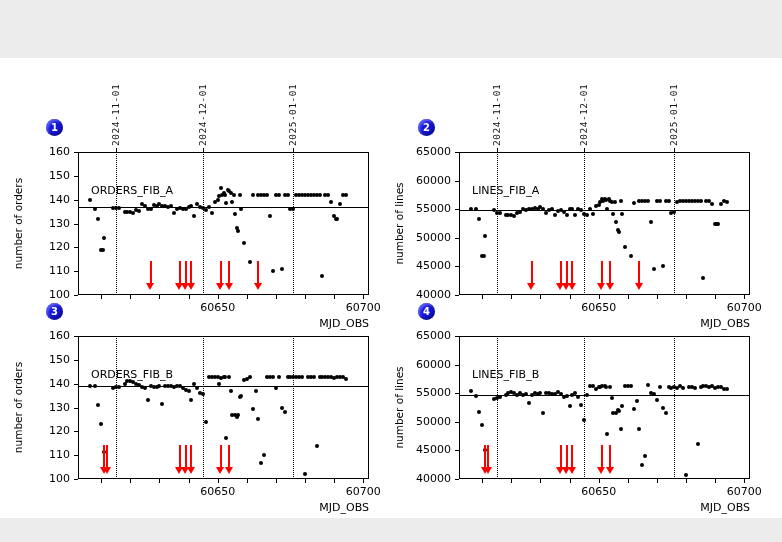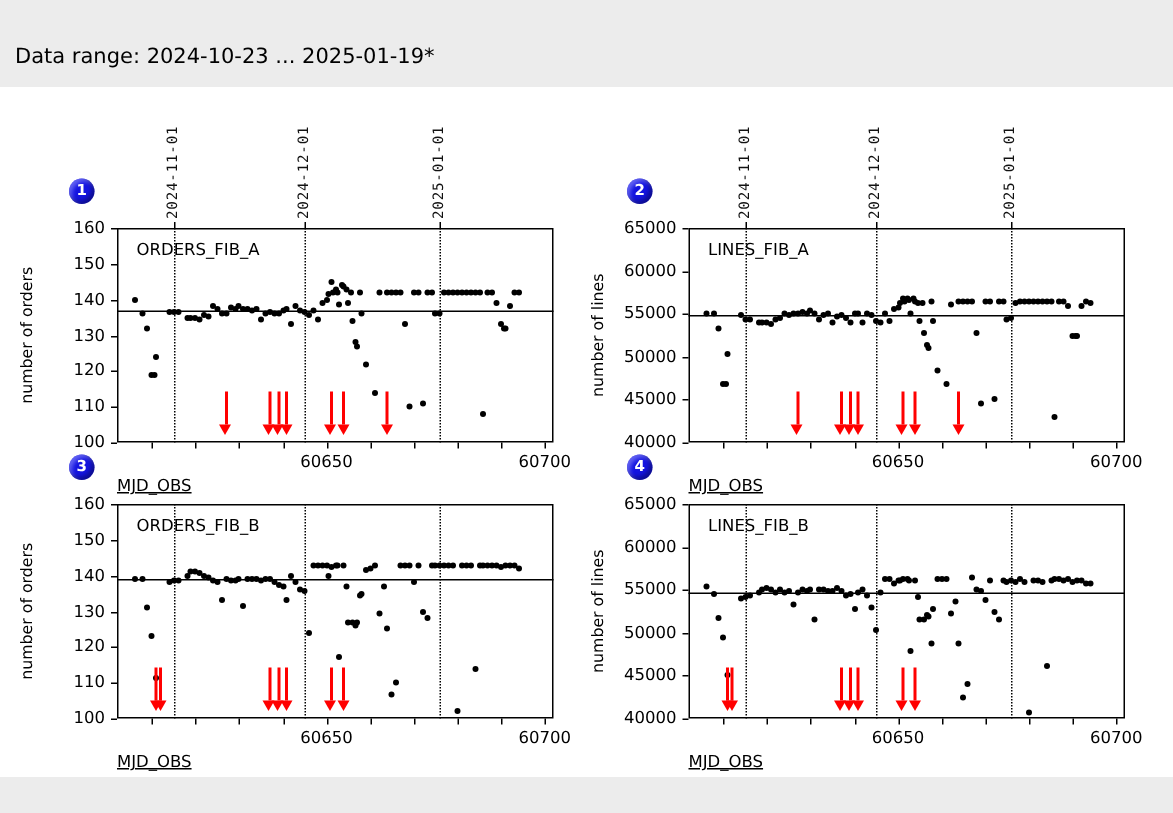--- a/index.html
+++ b/index.html
@@ -26,26 +26,26 @@
   .panel{position:absolute;}
   .plotbox{
     position:absolute;border:1px solid #000;background:#fff;box-sizing:border-box;
   }
   .ylabel{
     position:absolute;
     transform:rotate(-90deg);
     transform-origin:left top;
     font-size:10.5px;color:#000;white-space:nowrap;
   }
-  .xlabel{position:absolute;font-size:11px;color:#000;text-align:left;text-decoration:underline;}
+  .xlabel{position:absolute;font-size:11px;color:#000;text-align:right;}
   .ytick{position:absolute;font-size:11px;color:#000;text-align:right;white-space:nowrap;}
   .ytickmark{position:absolute;background:#000;height:1px;width:4px;}
   .xtick{position:absolute;font-size:11px;color:#000;text-align:center;white-space:nowrap;}
   .xtickmark{position:absolute;background:#000;width:1px;height:4px;}
-  .serieslabel{position:absolute;font-size:11px;color:#000;white-space:nowrap;}
+  .serieslabel{position:absolute;font-size:11px;color:#000;white-space:nowrap;margin-top:24px;}
   .vline{position:absolute;width:0;border-left:1px dotted #000;}
   .hline{position:absolute;height:0;border-top:1px solid #000;}
   .datept{position:absolute;width:4px;height:4px;border-radius:50%;background:#000;margin-left:-2px;margin-top:-2px;}
   .toplabel{
     position:absolute;font-size:9.5px;color:#111;
     font-family:"DejaVu Sans Mono","Liberation Mono",monospace;
     writing-mode:vertical-rl;
     transform:rotate(180deg);
     letter-spacing:0.5px;
     white-space:nowrap;
@@ -59,21 +59,20 @@
   .arrow{position:absolute;width:9px;margin-left:-4.5px;}
   .arrow .shaft{position:absolute;left:3.5px;top:0;width:2px;background:#ff0000;}
   .arrow .head{position:absolute;left:0;width:0;height:0;
     border-left:4.5px solid transparent;border-right:4.5px solid transparent;
     border-top:7px solid #ff0000;}
 </style>
 </head>
 <body>
 
 <div class="header">
-  <div class="t2">Data range: 2024-10-23 ... 2025-01-19*</div>
 </div>
 
 <div id="plots">
     <div class="panel">
       <div class="badge" style="left: 46px; top: 119px;">1</div>
       <div class="plotbox" style="left: 78px; top: 152px; width: 291px; height: 143px;"></div>
       <div class="vline" style="left: 115.83px; top: 152px; height: 143px;"></div>
       <div class="xtickmark" style="left: 115.83px; top: 148px;"></div>
       <div class="toplabel" style="left: 109.83px; top: 74px; height: 72px;">2024-11-01</div>
       <div class="vline" style="left: 203.13px; top: 152px; height: 143px;"></div>

